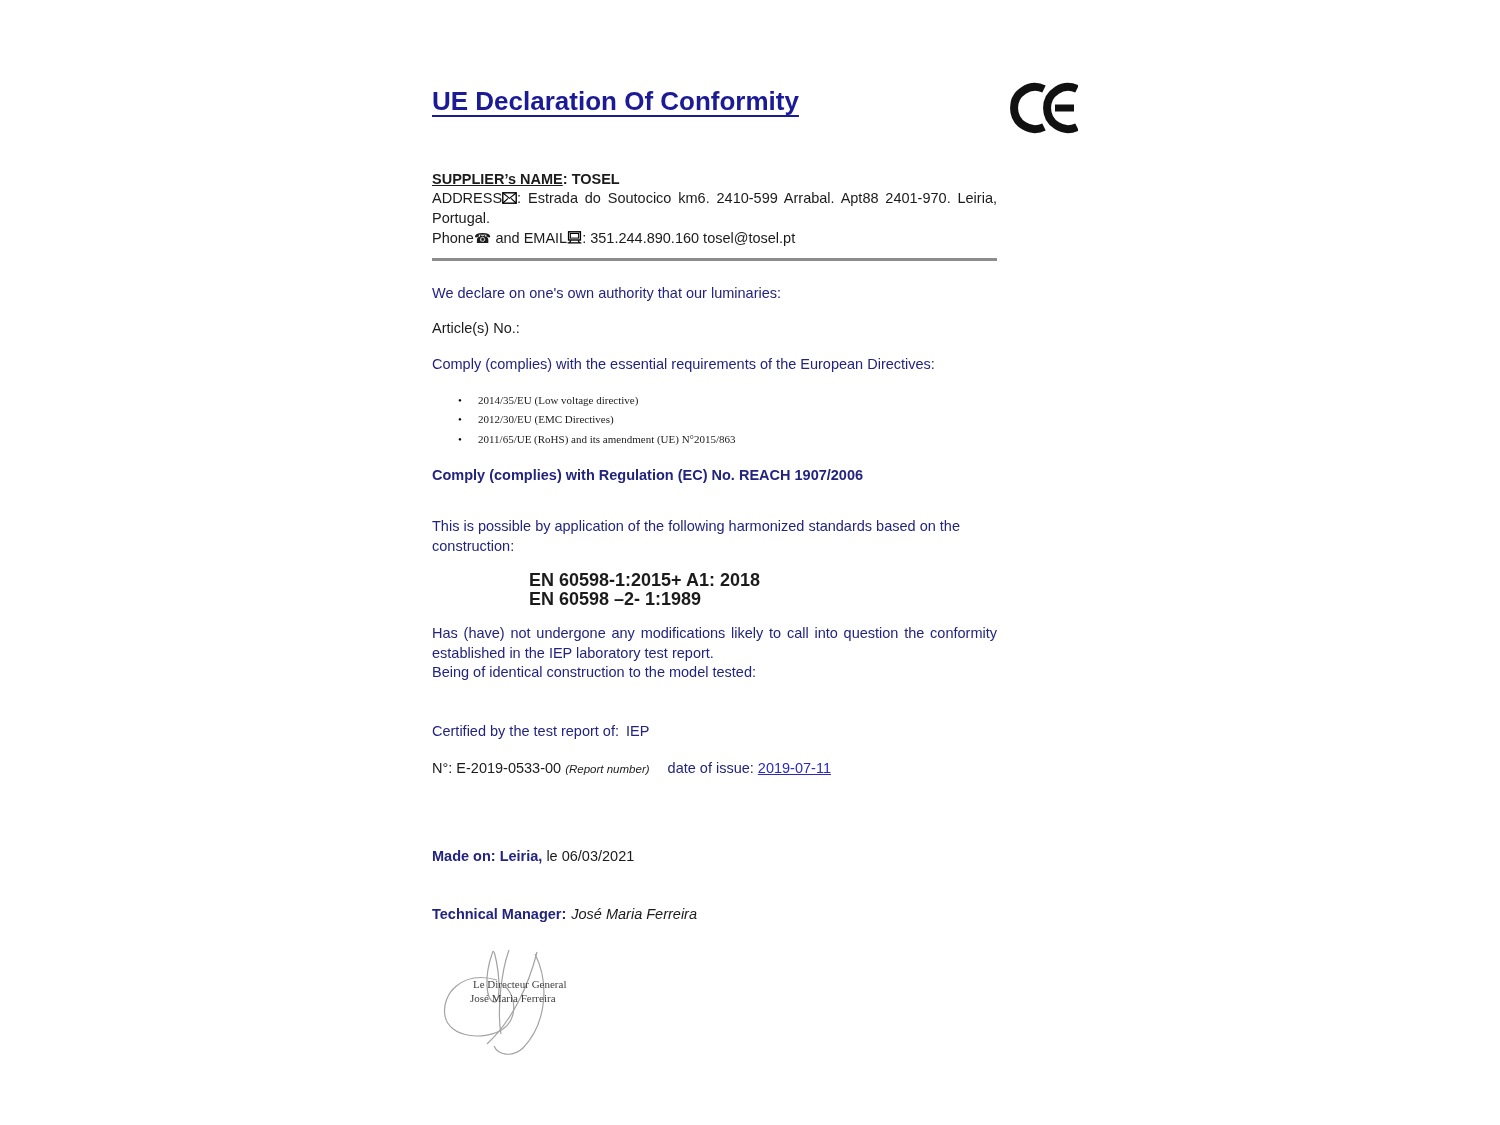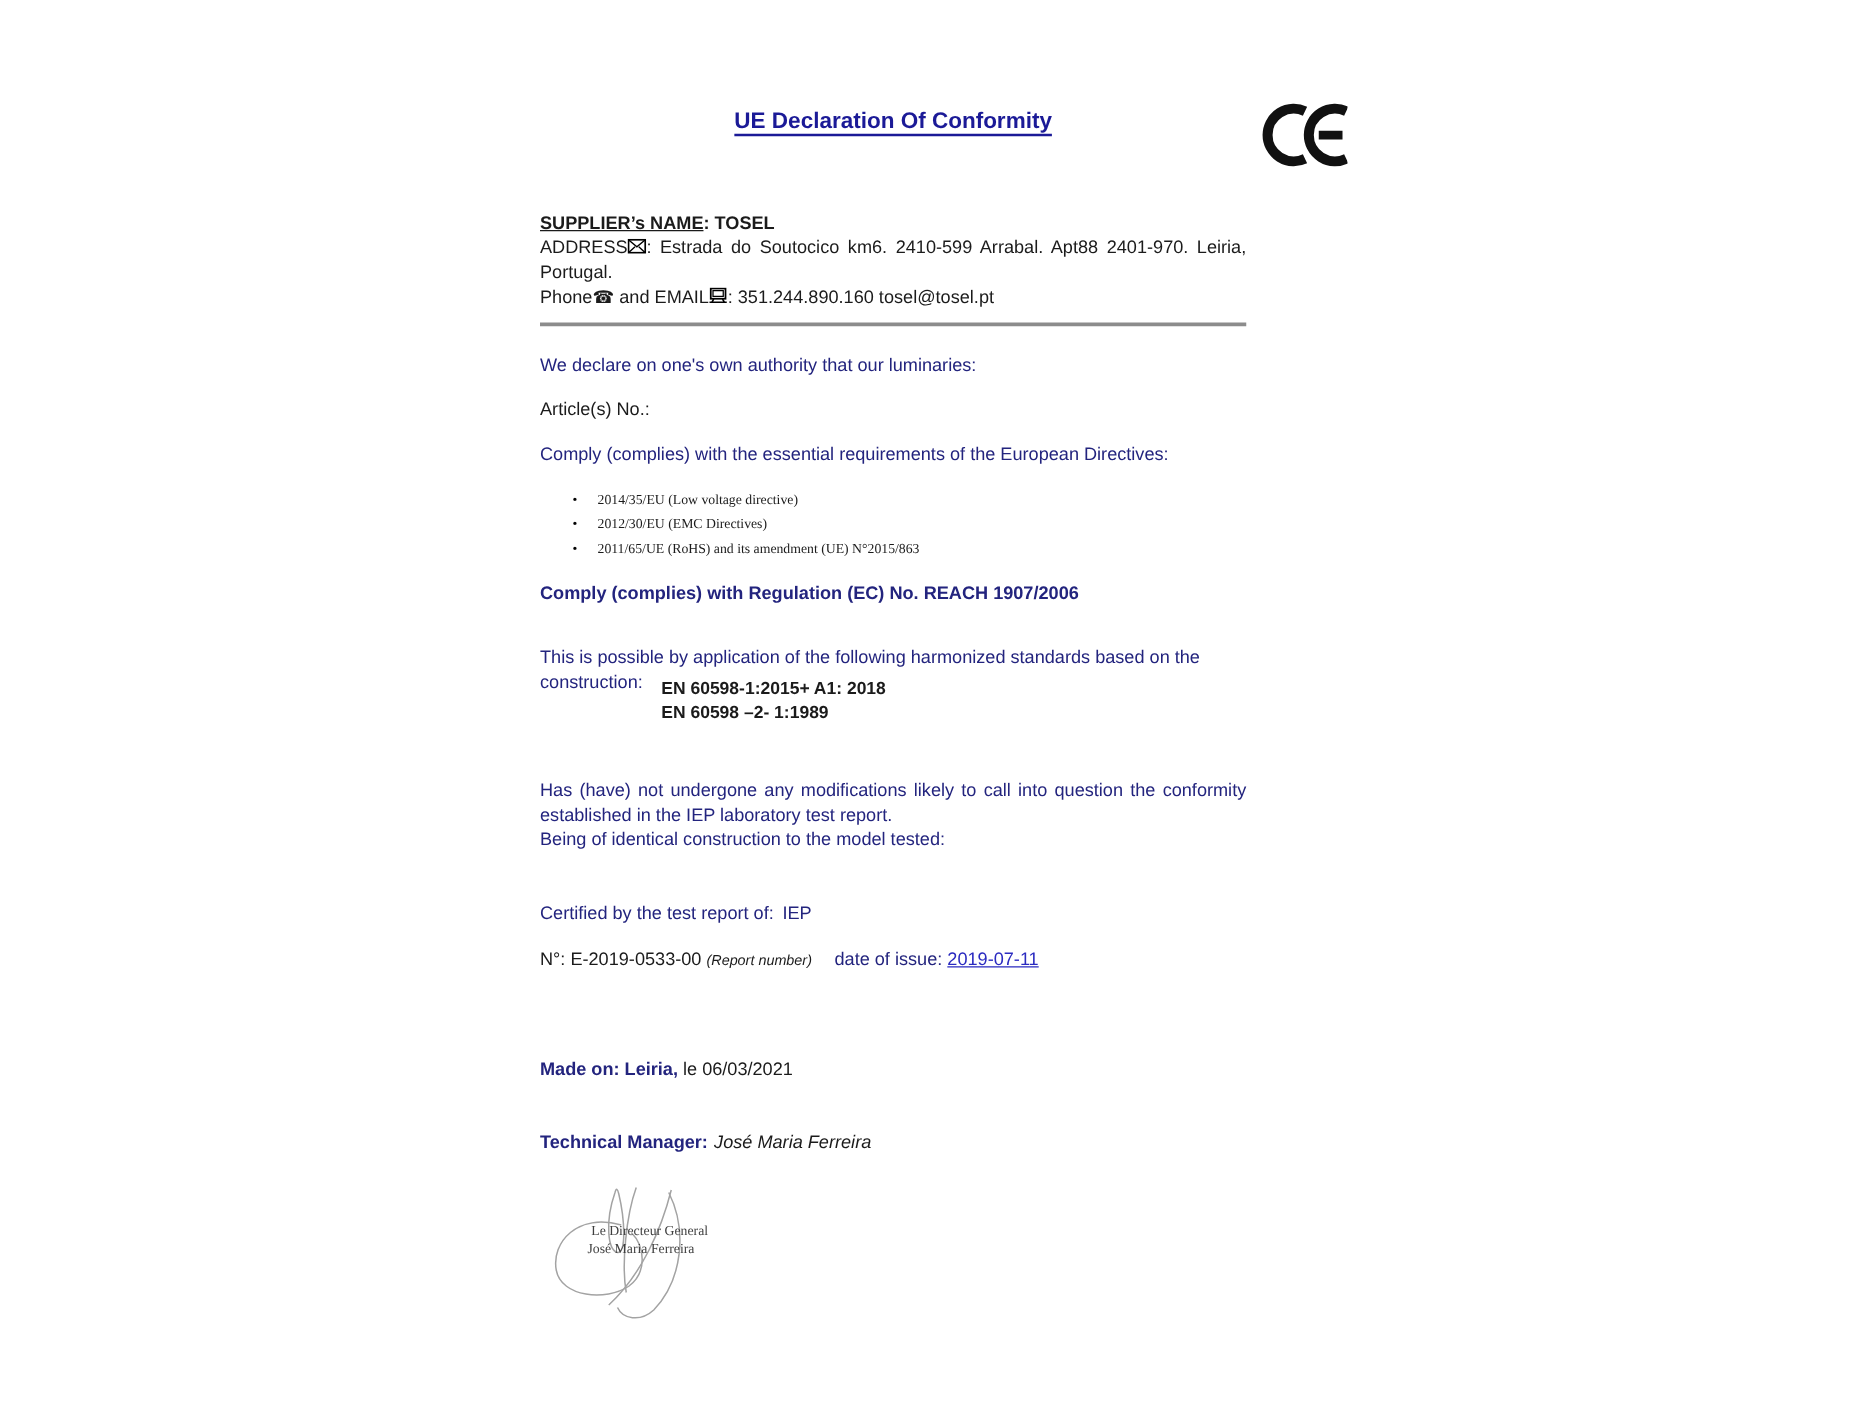--- a/index.html
+++ b/index.html
@@ -7,31 +7,31 @@
     position:relative; width:1500px; height:1125px; background:#fff;
     font-family:"Liberation Sans", sans-serif; color:var(--text_black);
     overflow:hidden;
   }
   .line { position:absolute; left:432px; width:565px; font-size:14.5px; line-height:19.5px; }
   .navy  { color:var(--navy); }
   .black { color:var(--text_black); }
   .b { font-weight:bold; }
   .u { text-decoration:underline; }
   .title {
-    position:absolute; left:432px; top:86px; width:565px; text-align:center;
-    font-size:18px; font-weight:bold; color:var(--title_navy);
+    position:absolute; left:432px; top:86px; width:565px; 
+    font-size:26px; font-weight:bold; color:var(--title_navy);
     text-decoration:underline; text-decoration-thickness:2px; text-underline-offset:5px;
   }
   .ce { position:absolute; left:1006px; top:82px; }
   .divider { position:absolute; left:432px; top:258px; width:565px; height:3px; background:var(--divider_gray); }
   .justify { text-align:justify; }
   .bullets { position:absolute; left:432px; top:391px; width:565px; }
   .bullet-item { position:relative; padding-left:46px; font-size:11px; line-height:19.3px; color:var(--text_black);font-family:Liberation Serif, serif; }
   .bullet-item::before { content:"\2022"; position:absolute; left:26px; top:0; color:#000; }
-  .standards { position:absolute; left:529px; top:541px; font-size:14px; line-height:18.5px; font-weight:bold; color:var(--text_black); }
+  .standards { position:absolute; left:529px; top:571px; font-size:18px; line-height:18.5px; font-weight:bold; color:var(--text_black); }
   .report-note { font-size:11.5px; font-style:italic; }
   .date-label { margin-left:14px; color:var(--navy); }
   .date-value { color:var(--date_blue);text-decoration:underline; }
   .certified-value { margin-left:7px; }
   .made-val { margin-left:4px; }
   .mgr-val { margin-left:5px; font-style:italic; }
   .glyph { font-family:"DejaVu Sans", sans-serif; font-size:14px; }
   .sig { position:absolute; left:437px; top:942px; }
   .sig text { font-family:"Liberation Serif", serif; font-size:11px; fill:var(--stamp_gray); }
   .icon-svg { vertical-align:-1px; }

